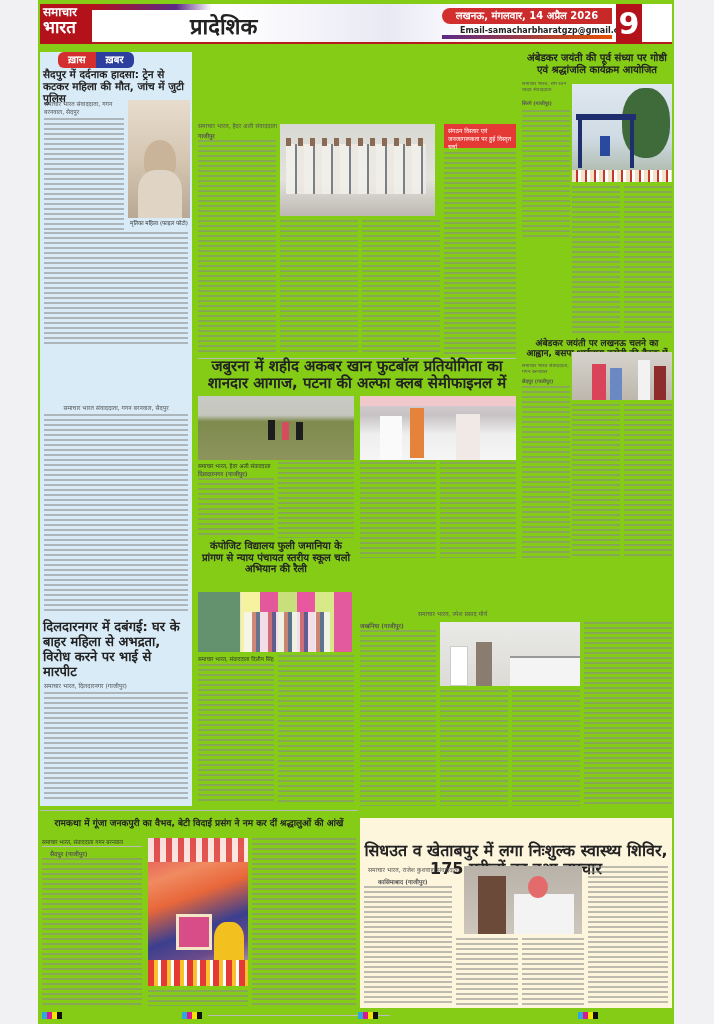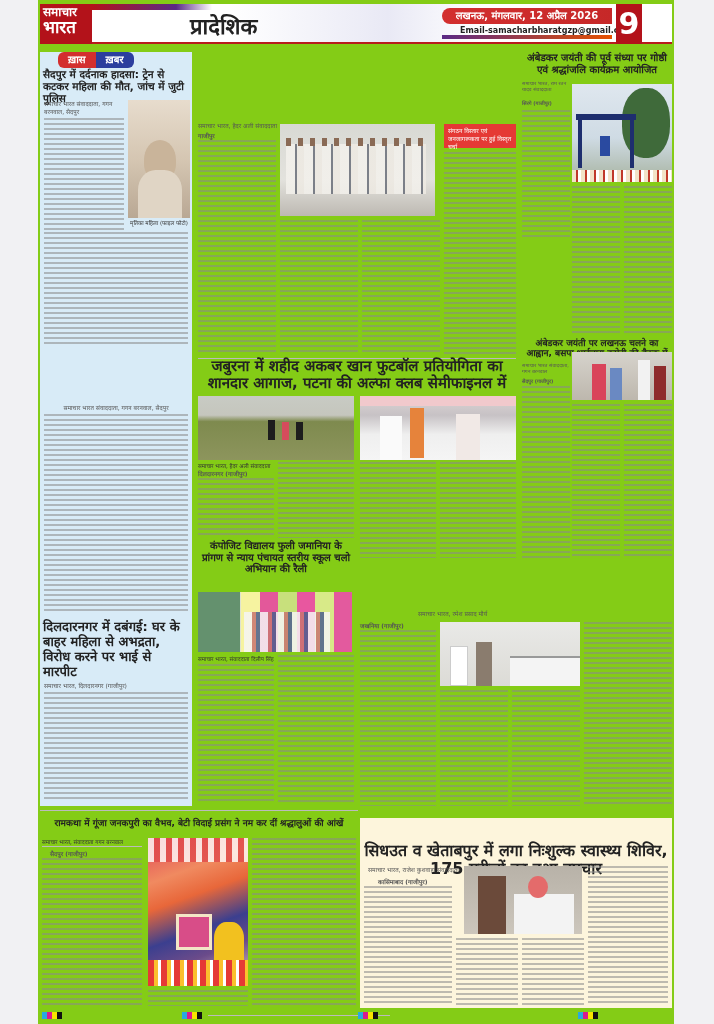--- a/index.html
+++ b/index.html
@@ -39,21 +39,21 @@
 
 <div class="page">
 
   <div class="masthead">
     <div class="logo">
       <span class="l1">समाचार</span>
       <span class="l2">भारत</span>
     </div>
     <div class="logo-bar"></div>
     <div class="section-title">प्रादेशिक</div>
-    <div class="dateline">लखनऊ, मंगलवार, 12 अप्रैल 2026</div>
+    <div class="dateline">लखनऊ, मंगलवार, 14 अप्रैल 2026</div>
     <div class="email">Email-samacharbharatgzp@gmail.com</div>
     <div class="email-bar"></div>
     <div class="page-num">9</div>
   </div>
 
   <div class="col-left">
     <div class="khas">
       <span class="k1">ख़ास</span><span class="k2">ख़बर</span>
     </div>
     <div class="hl-side" style="position:absolute;top:16px;left:0;width:152px;font-size:10.5px;">सैदपुर में दर्दनाक हादसा: ट्रेन से कटकर महिला की मौत, जांच में जुटी पुलिस</div>

